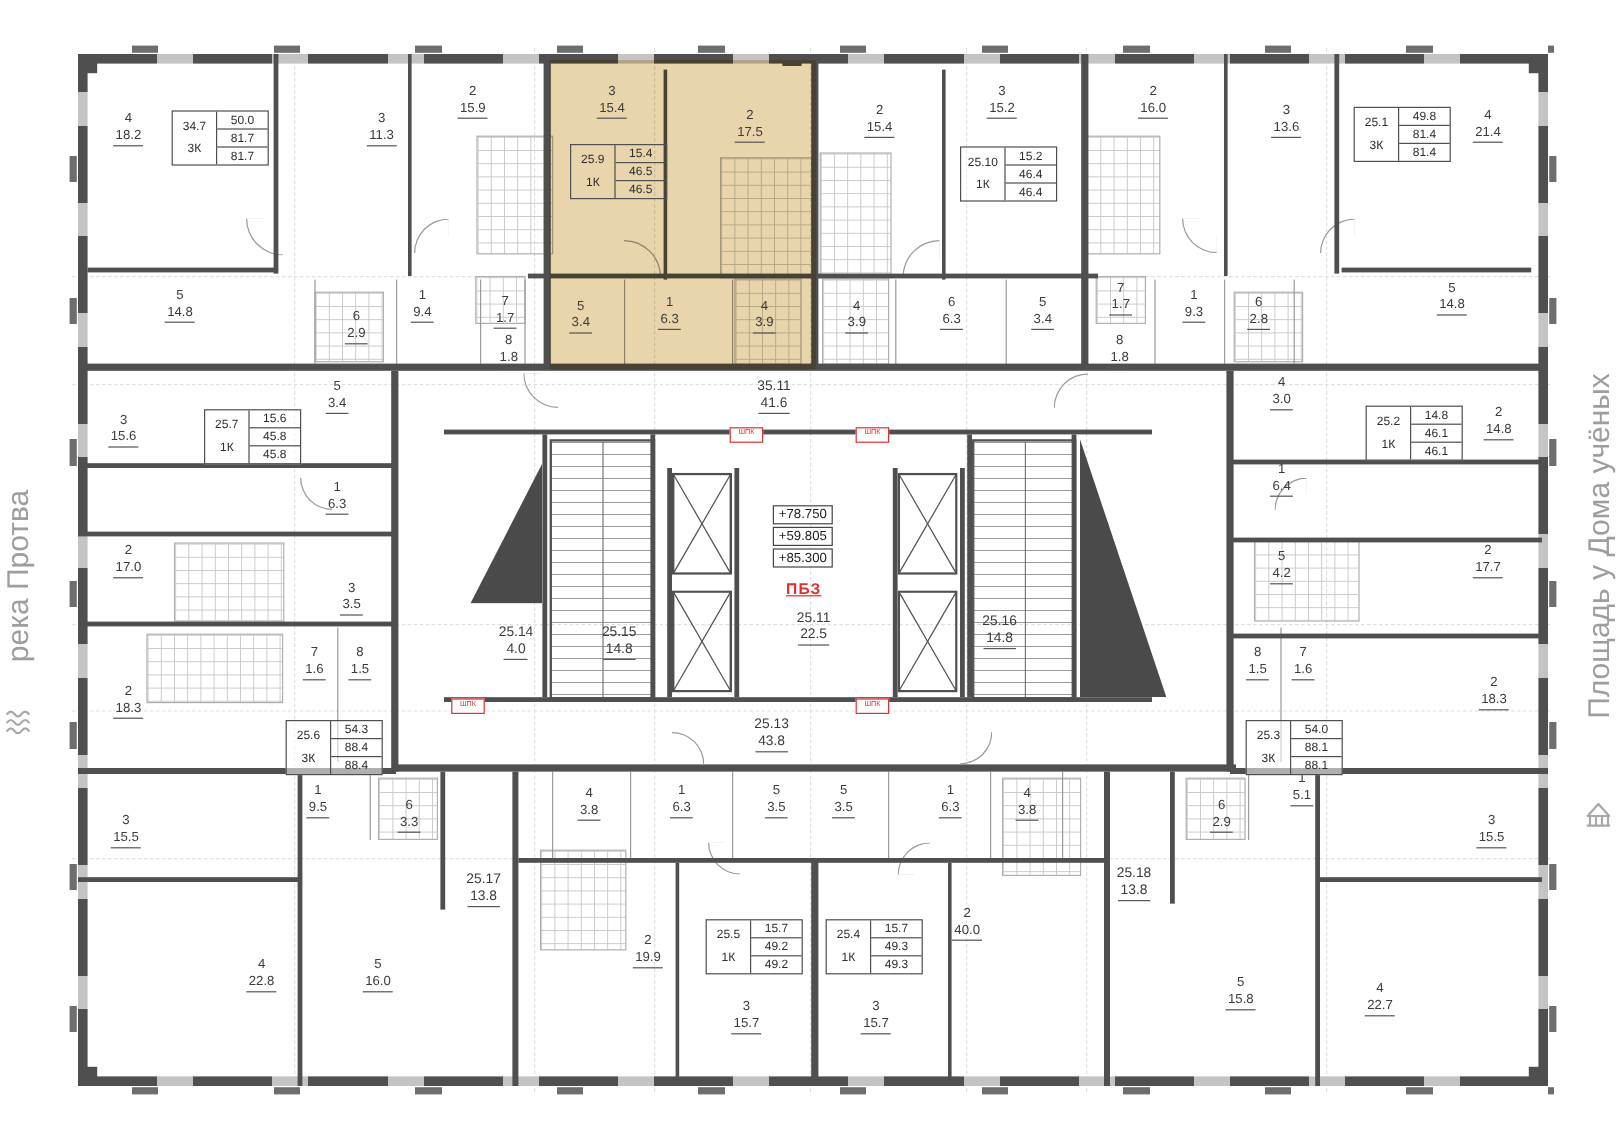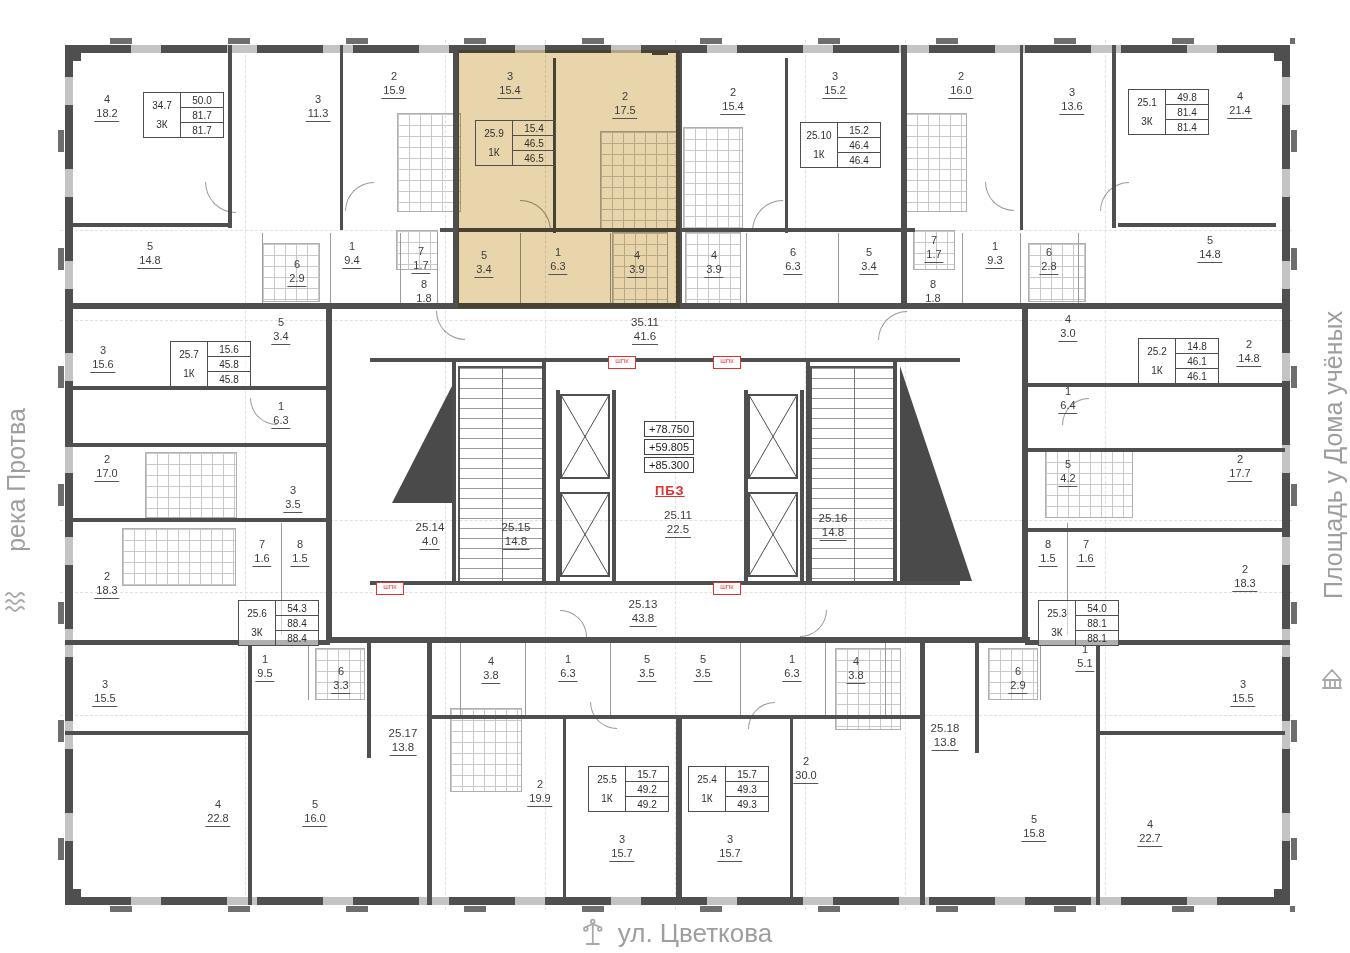--- a/index.html
+++ b/index.html
@@ -126,30 +126,20 @@
     <div class="tri" style="left:392px;top:386px;width:60px;height:117px;clip-path:polygon(100% 0,100% 100%,0 100%);"></div>
     <div class="tri" style="left:900px;top:366px;width:72px;height:215px;clip-path:polygon(0 0,100% 100%,0 100%);"></div>
 
     <div class="elev">
       <div>+78.750</div>
       <div>+59.805</div>
       <div>+85.300</div>
     </div>
     <div class="pbz">ПБЗ</div>
 
-    <div class="lm lm-bottom">
-      <svg class="lmicon" width="30" height="32" viewBox="0 0 30 32">
-        <path d="M15 7v20M9 27h12"></path>
-          <path d="M15 7l-7 3M15 7l7 3"></path>
-          <circle cx="8" cy="12" r="1.8"></circle>
-          <circle cx="22" cy="12" r="1.8"></circle>
-          <circle cx="15" cy="4.5" r="1.8"></circle>
-      </svg>
-      <span>ул. Цветкова</span>
-    </div>
     <div class="lm lm-side lm-left">
       <span>река Протва</span>
     </div>
     <svg class="lmicon side-icon" style="left:4px;top:590px;" width="26" height="24" viewBox="0 0 26 24">
       <path d="M2 5q3-4 6 0t6 0t6 0"></path>
         <path d="M2 12q3-4 6 0t6 0t6 0"></path>
         <path d="M2 19q3-4 6 0t6 0t6 0"></path>
     </svg>
     <div class="lm lm-side lm-right">
       <span>Площадь у Дома учёных</span>
@@ -325,21 +315,21 @@
       <div class="rlabel" style="left: 792px; top: 653px;"><div class="rn">1</div><div class="ra">6.3</div></div>
       <div class="rlabel" style="left: 856px; top: 655px;"><div class="rn">4</div><div class="ra">3.8</div></div>
       <div class="rlabel" style="left: 1018px; top: 665px;"><div class="rn">6</div><div class="ra">2.9</div></div>
       <div class="rlabel" style="left: 1085px; top: 643px;"><div class="rn">1</div><div class="ra">5.1</div></div>
       <div class="rlabel" style="left: 1243px; top: 678px;"><div class="rn">3</div><div class="ra">15.5</div></div>
       <div class="rlabel" style="left: 540px; top: 778px;"><div class="rn">2</div><div class="ra">19.9</div></div>
       <div class="rlabel" style="left: 218px; top: 798px;"><div class="rn">4</div><div class="ra">22.8</div></div>
       <div class="rlabel" style="left: 315px; top: 798px;"><div class="rn">5</div><div class="ra">16.0</div></div>
       <div class="rlabel" style="left: 622px; top: 833px;"><div class="rn">3</div><div class="ra">15.7</div></div>
       <div class="rlabel" style="left: 730px; top: 833px;"><div class="rn">3</div><div class="ra">15.7</div></div>
-      <div class="rlabel" style="left: 806px; top: 755px;"><div class="rn">2</div><div class="ra">30.0</div></div>
+      <div class="rlabel" style="left: 806px; top: 755px;"><div class="rn">2</div><div class="ra">40.0</div></div>
       <div class="rlabel" style="left: 1034px; top: 813px;"><div class="rn">5</div><div class="ra">15.8</div></div>
       <div class="rlabel" style="left: 1150px; top: 818px;"><div class="rn">4</div><div class="ra">22.7</div></div>
       <div class="clabel" style="left: 645px; top: 315px;"><div>35.11</div><div class="ra">41.6</div></div>
       <div class="clabel" style="left: 678px; top: 508px;"><div>25.11</div><div class="ra">22.5</div></div>
       <div class="clabel" style="left: 643px; top: 597px;"><div>25.13</div><div class="ra">43.8</div></div>
       <div class="clabel" style="left: 430px; top: 520px;"><div>25.14</div><div class="ra">4.0</div></div>
       <div class="clabel" style="left: 516px; top: 520px;"><div>25.15</div><div class="ra">14.8</div></div>
       <div class="clabel" style="left: 833px; top: 511px;"><div>25.16</div><div class="ra">14.8</div></div>
       <div class="clabel" style="left: 403px; top: 726px;"><div>25.17</div><div class="ra">13.8</div></div>
       <div class="clabel" style="left: 945px; top: 721px;"><div>25.18</div><div class="ra">13.8</div></div>

